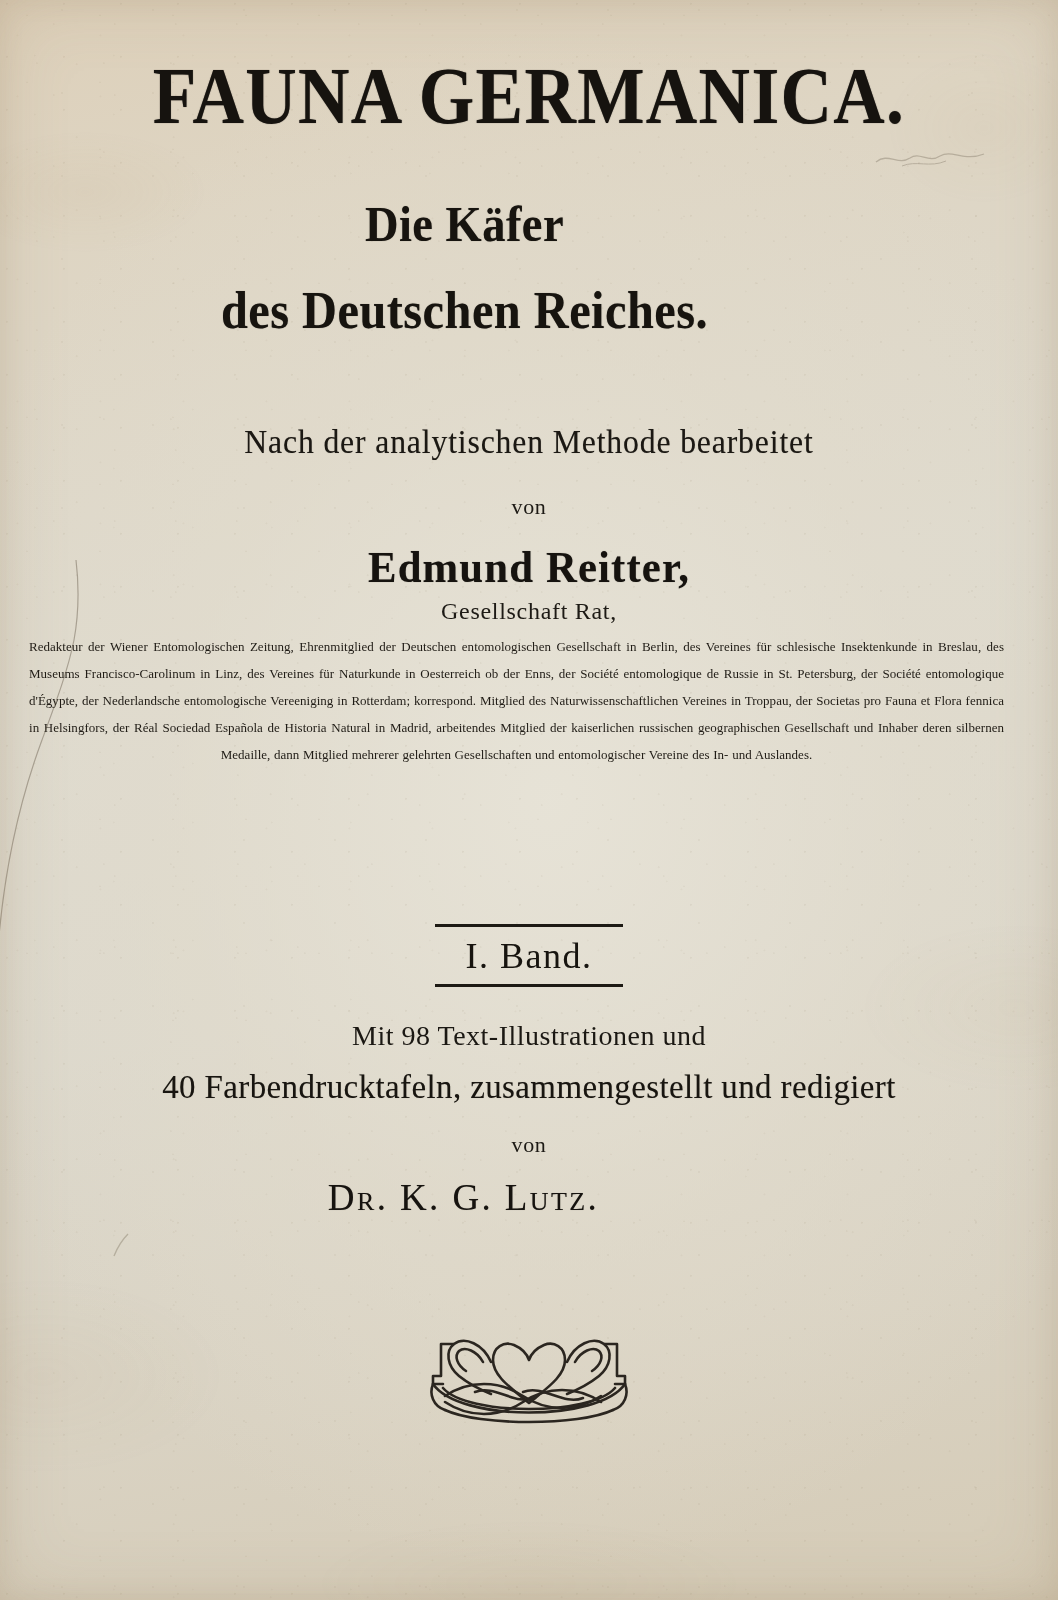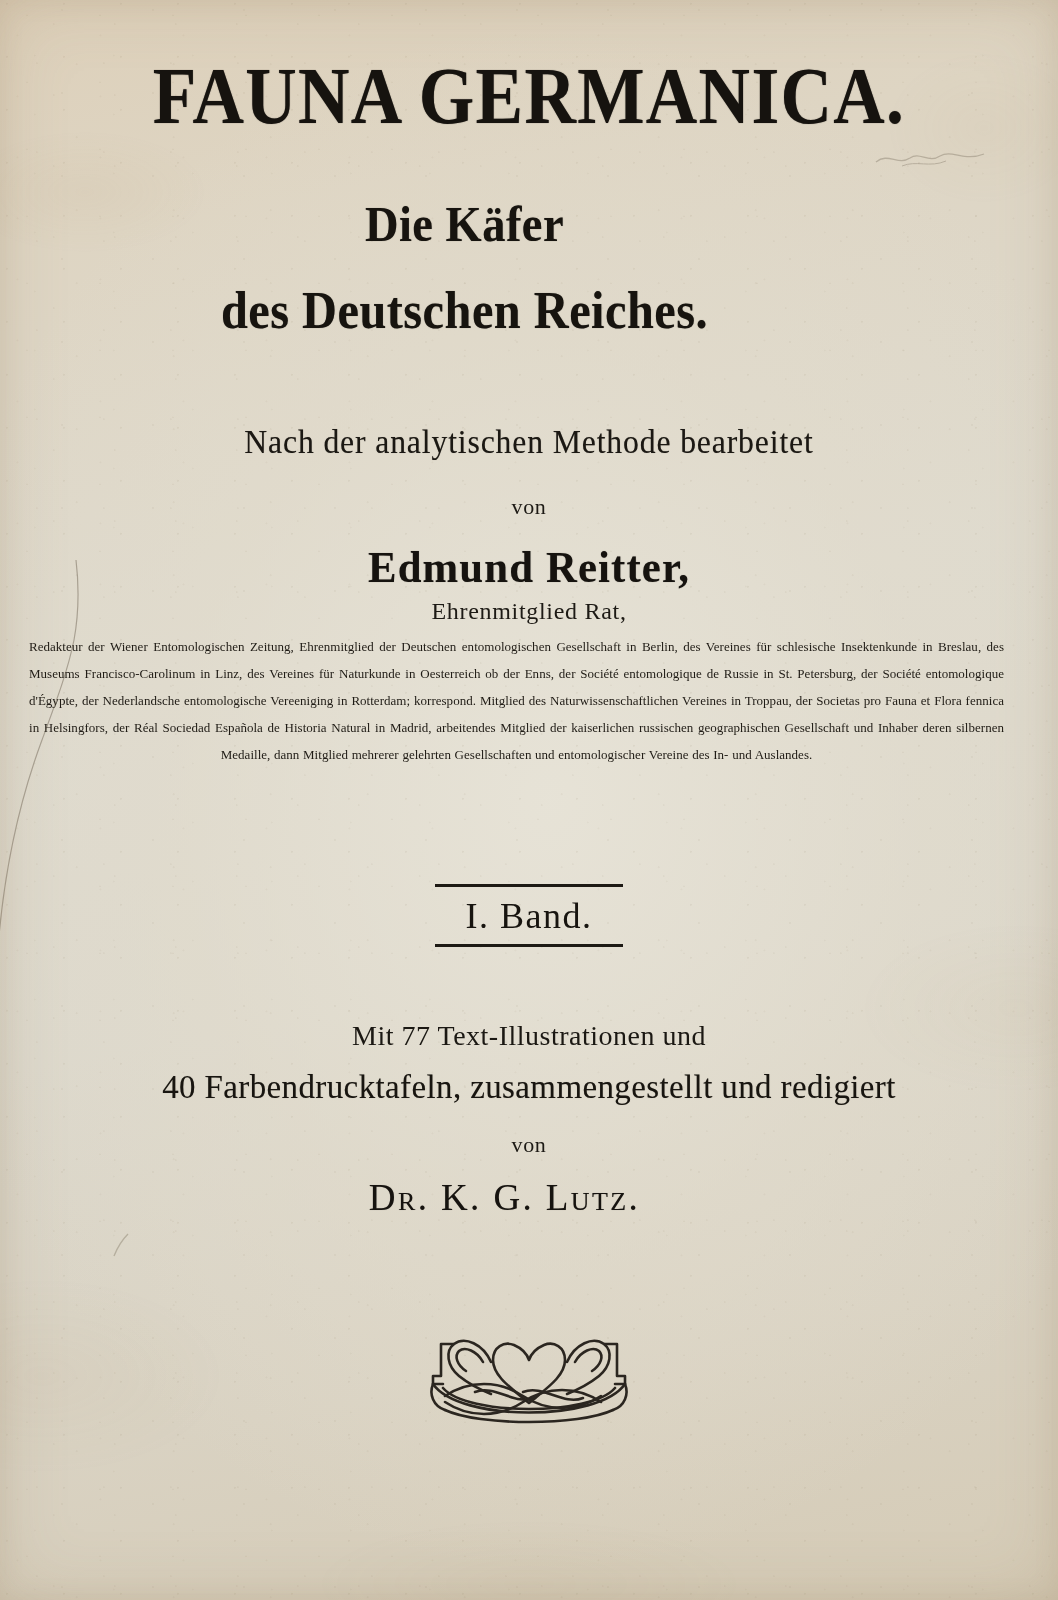--- a/index.html
+++ b/index.html
@@ -170,21 +170,21 @@
     line-height: 27px;
     letter-spacing: 0.02px;
     word-spacing: 0.4px;
     color: #1f1b15;
     hyphens: none;
   }
 
   
   .band-block {
     position: absolute;
-    top: 884px;
+    top: 924px;
     left: 0;
     width: 1058px;
     text-align: center;
   }
   .band-rule {
     width: 188px;
     height: 3px;
     margin: 0 auto;
     background: #1d1a14;
   }
@@ -234,21 +234,20 @@
     position: absolute;
     top: 1176px;
     left: 0;
     width: 927px;
     text-align: center;
     font-size: 37px;
     letter-spacing: 2.4px;
     color: #16130f;
     font-variant: small-caps;
     text-shadow: 0 0 0.7px rgba(20,16,12,0.35);
-    padding-left: 41px;
   }
 
   
   .ornament {
     position: absolute;
     top: 1318px;
     left: 0;
     width: 1058px;
     display: flex;
     justify-content: center;
@@ -319,31 +318,31 @@
       <div class="subtitle-line">Die Käfer</div>
       <div class="subtitle-line second">des Deutschen Reiches.</div>
     </div>
 
     <div class="method-line">Nach der analytischen Methode bearbeitet</div>
 
     <div class="von-1">von</div>
 
     <div class="author-name">Edmund Reitter,</div>
 
-    <div class="author-rank">Ehrenmitglied Rat,</div>
+    <div class="author-rank">Gesellschaft Rat,</div>
 
     <div class="credentials">Redakteur der Wiener Entomologischen Zeitung, Ehrenmitglied der Deutschen entomologischen Gesellschaft in Berlin, des Vereines für schlesische Insektenkunde in Breslau, des Museums Francisco-Carolinum in Linz, des Vereines für Naturkunde in Oesterreich ob der Enns, der Société entomologique de Russie in St. Petersburg, der Société entomologique d'Égypte, der Nederlandsche entomologische Vereeniging in Rotterdam; korrespond. Mitglied des Naturwissenschaftlichen Vereines in Troppau, der Societas pro Fauna et Flora fennica in Helsingfors, der Réal Sociedad Española de Historia Natural in Madrid, arbeitendes Mitglied der kaiserlichen russischen geographischen Gesellschaft und Inhaber deren silbernen Medaille, dann Mitglied mehrerer gelehrten Gesellschaften und entomologischer Vereine des In- und Auslandes.</div>
 
     <div class="band-block">
       <div class="band-rule"></div>
       <div class="band-label">I. Band.</div>
       <div class="band-rule"></div>
     </div>
 
-    <div class="illus-line-1">Mit 77 Text-Illustrationen und</div>
+    <div class="illus-line-1">Mit 98 Text-Illustrationen und</div>
 
     <div class="illus-line-2">40 Farbendrucktafeln, zusammengestellt und redigiert</div>
 
     <div class="von-2">von</div>
 
     <div class="editor-name">Dr. K. G. Lutz.</div>
 
     <div class="ornament">
       <svg width="220" height="115" viewBox="0 0 220 115">
         <g fill="none" stroke="#2b2620" stroke-width="2.6" stroke-linecap="round" stroke-linejoin="round">

